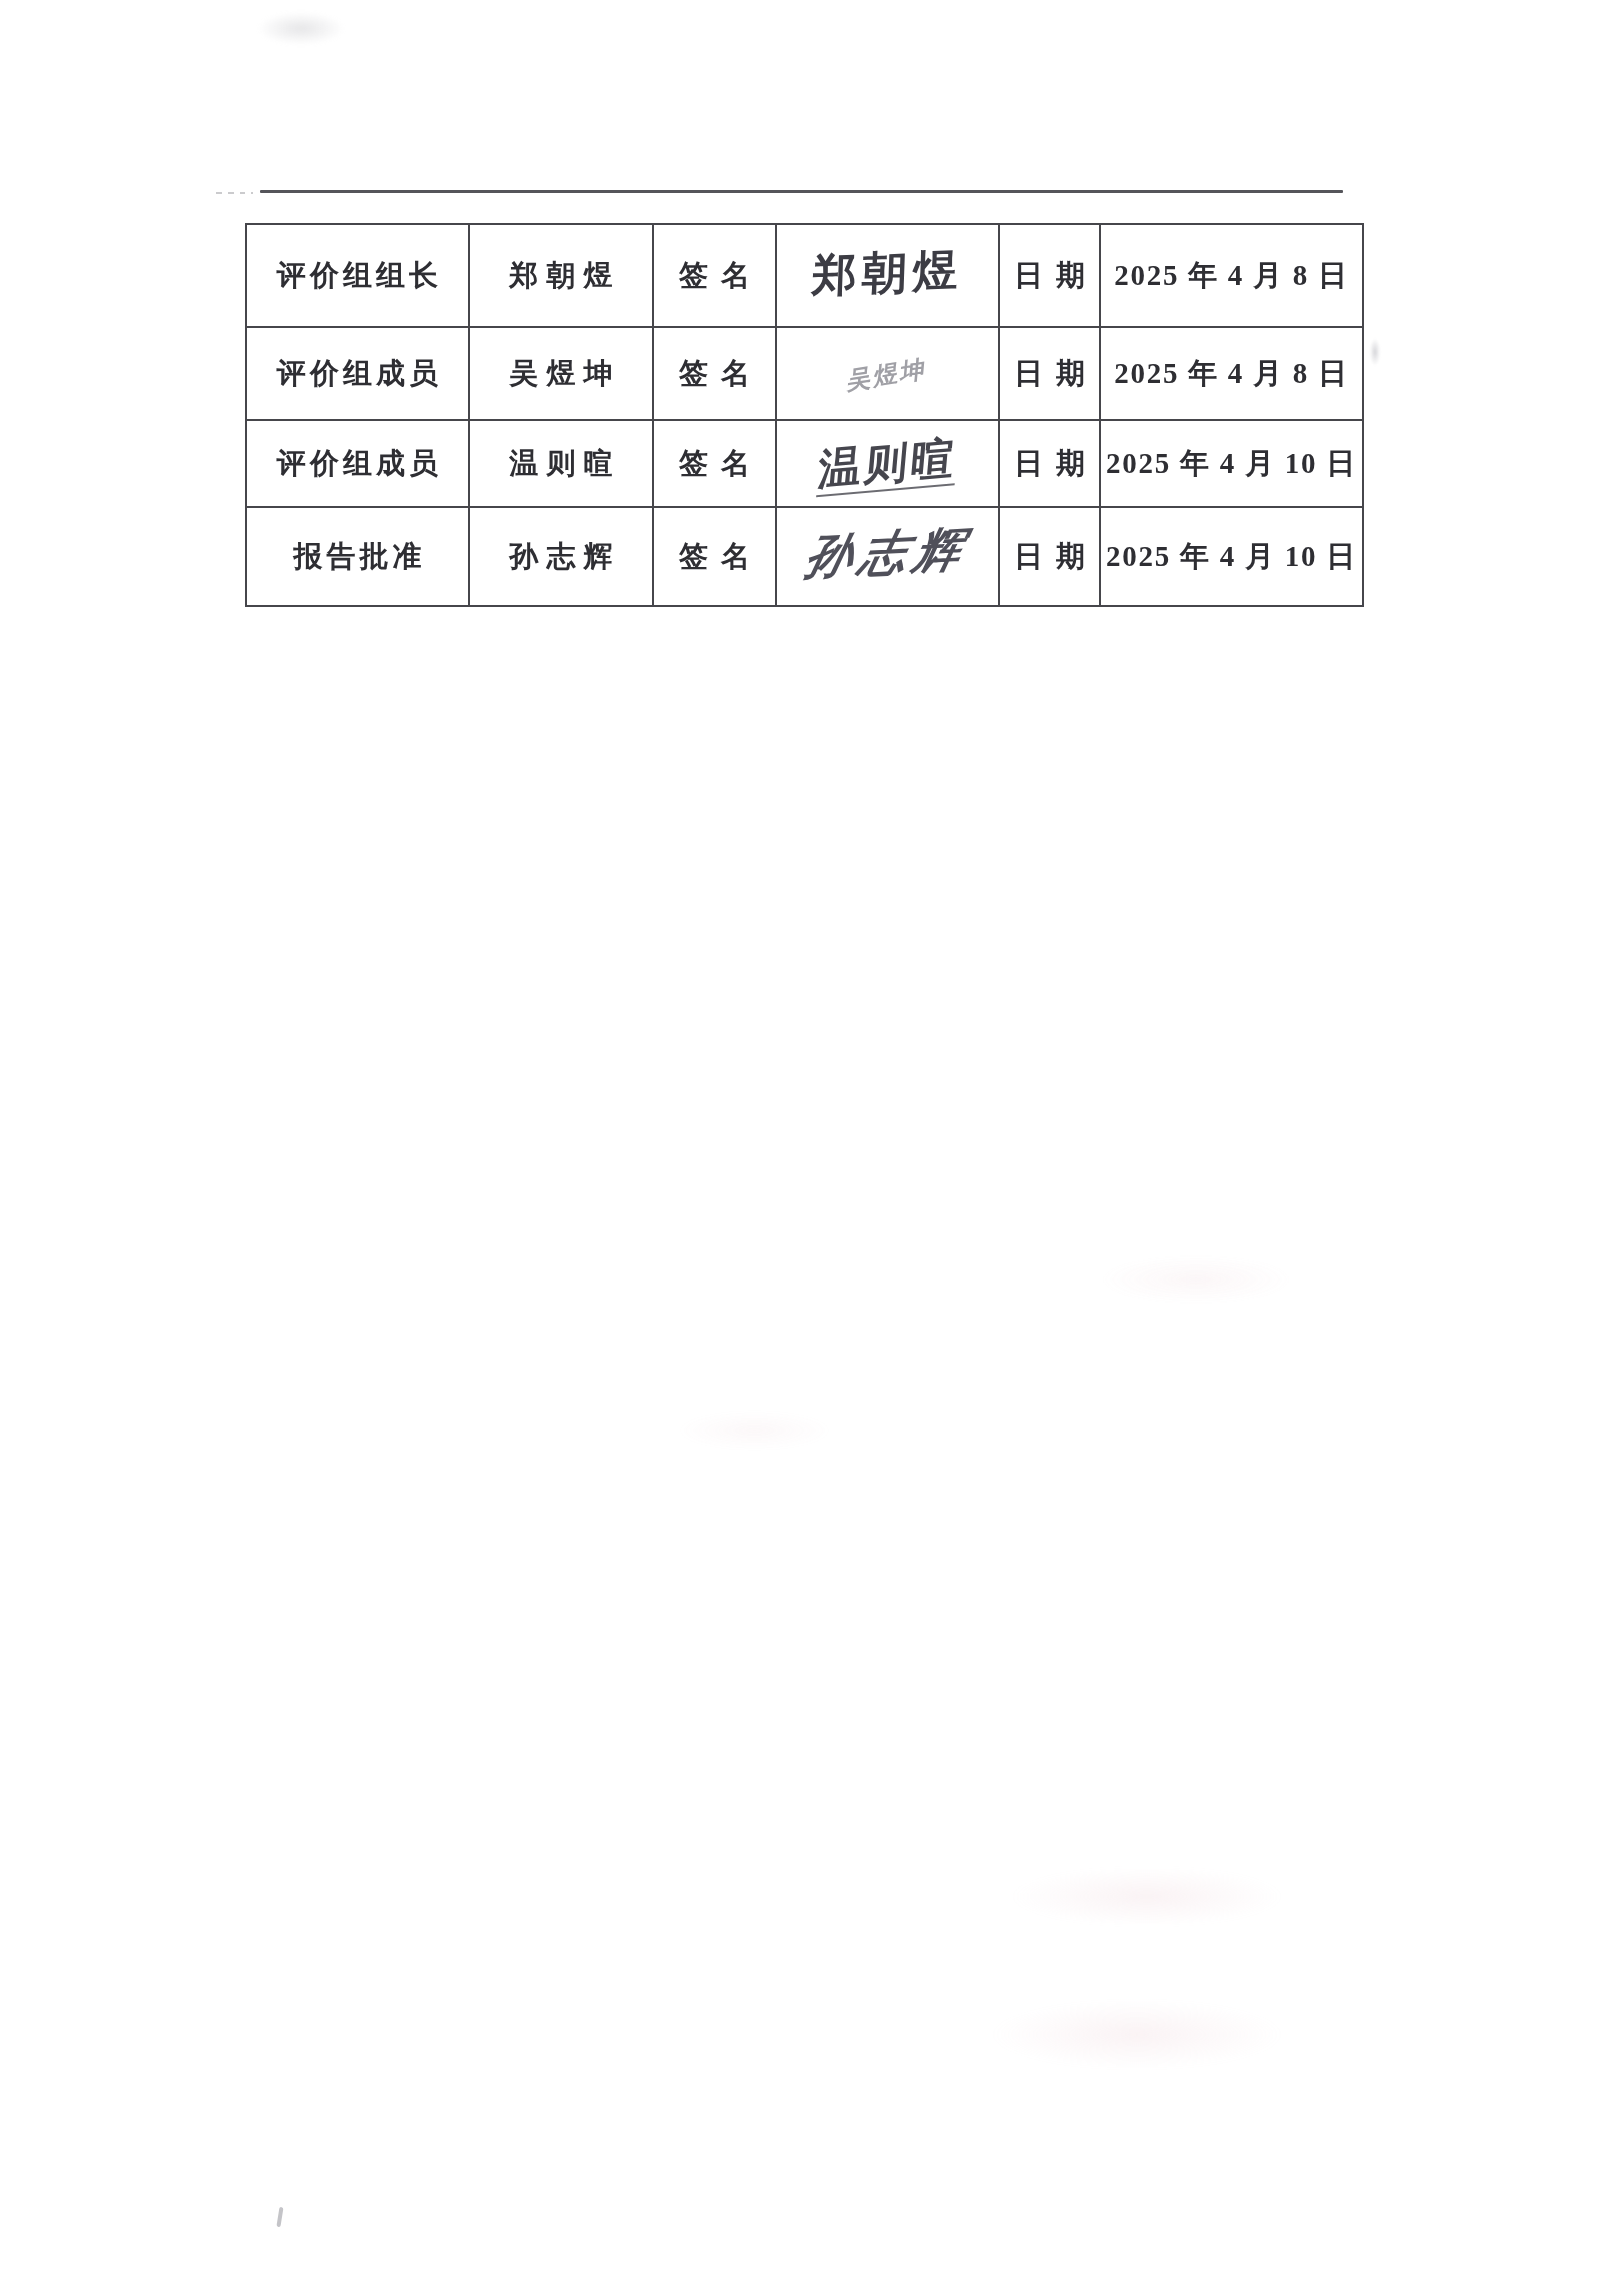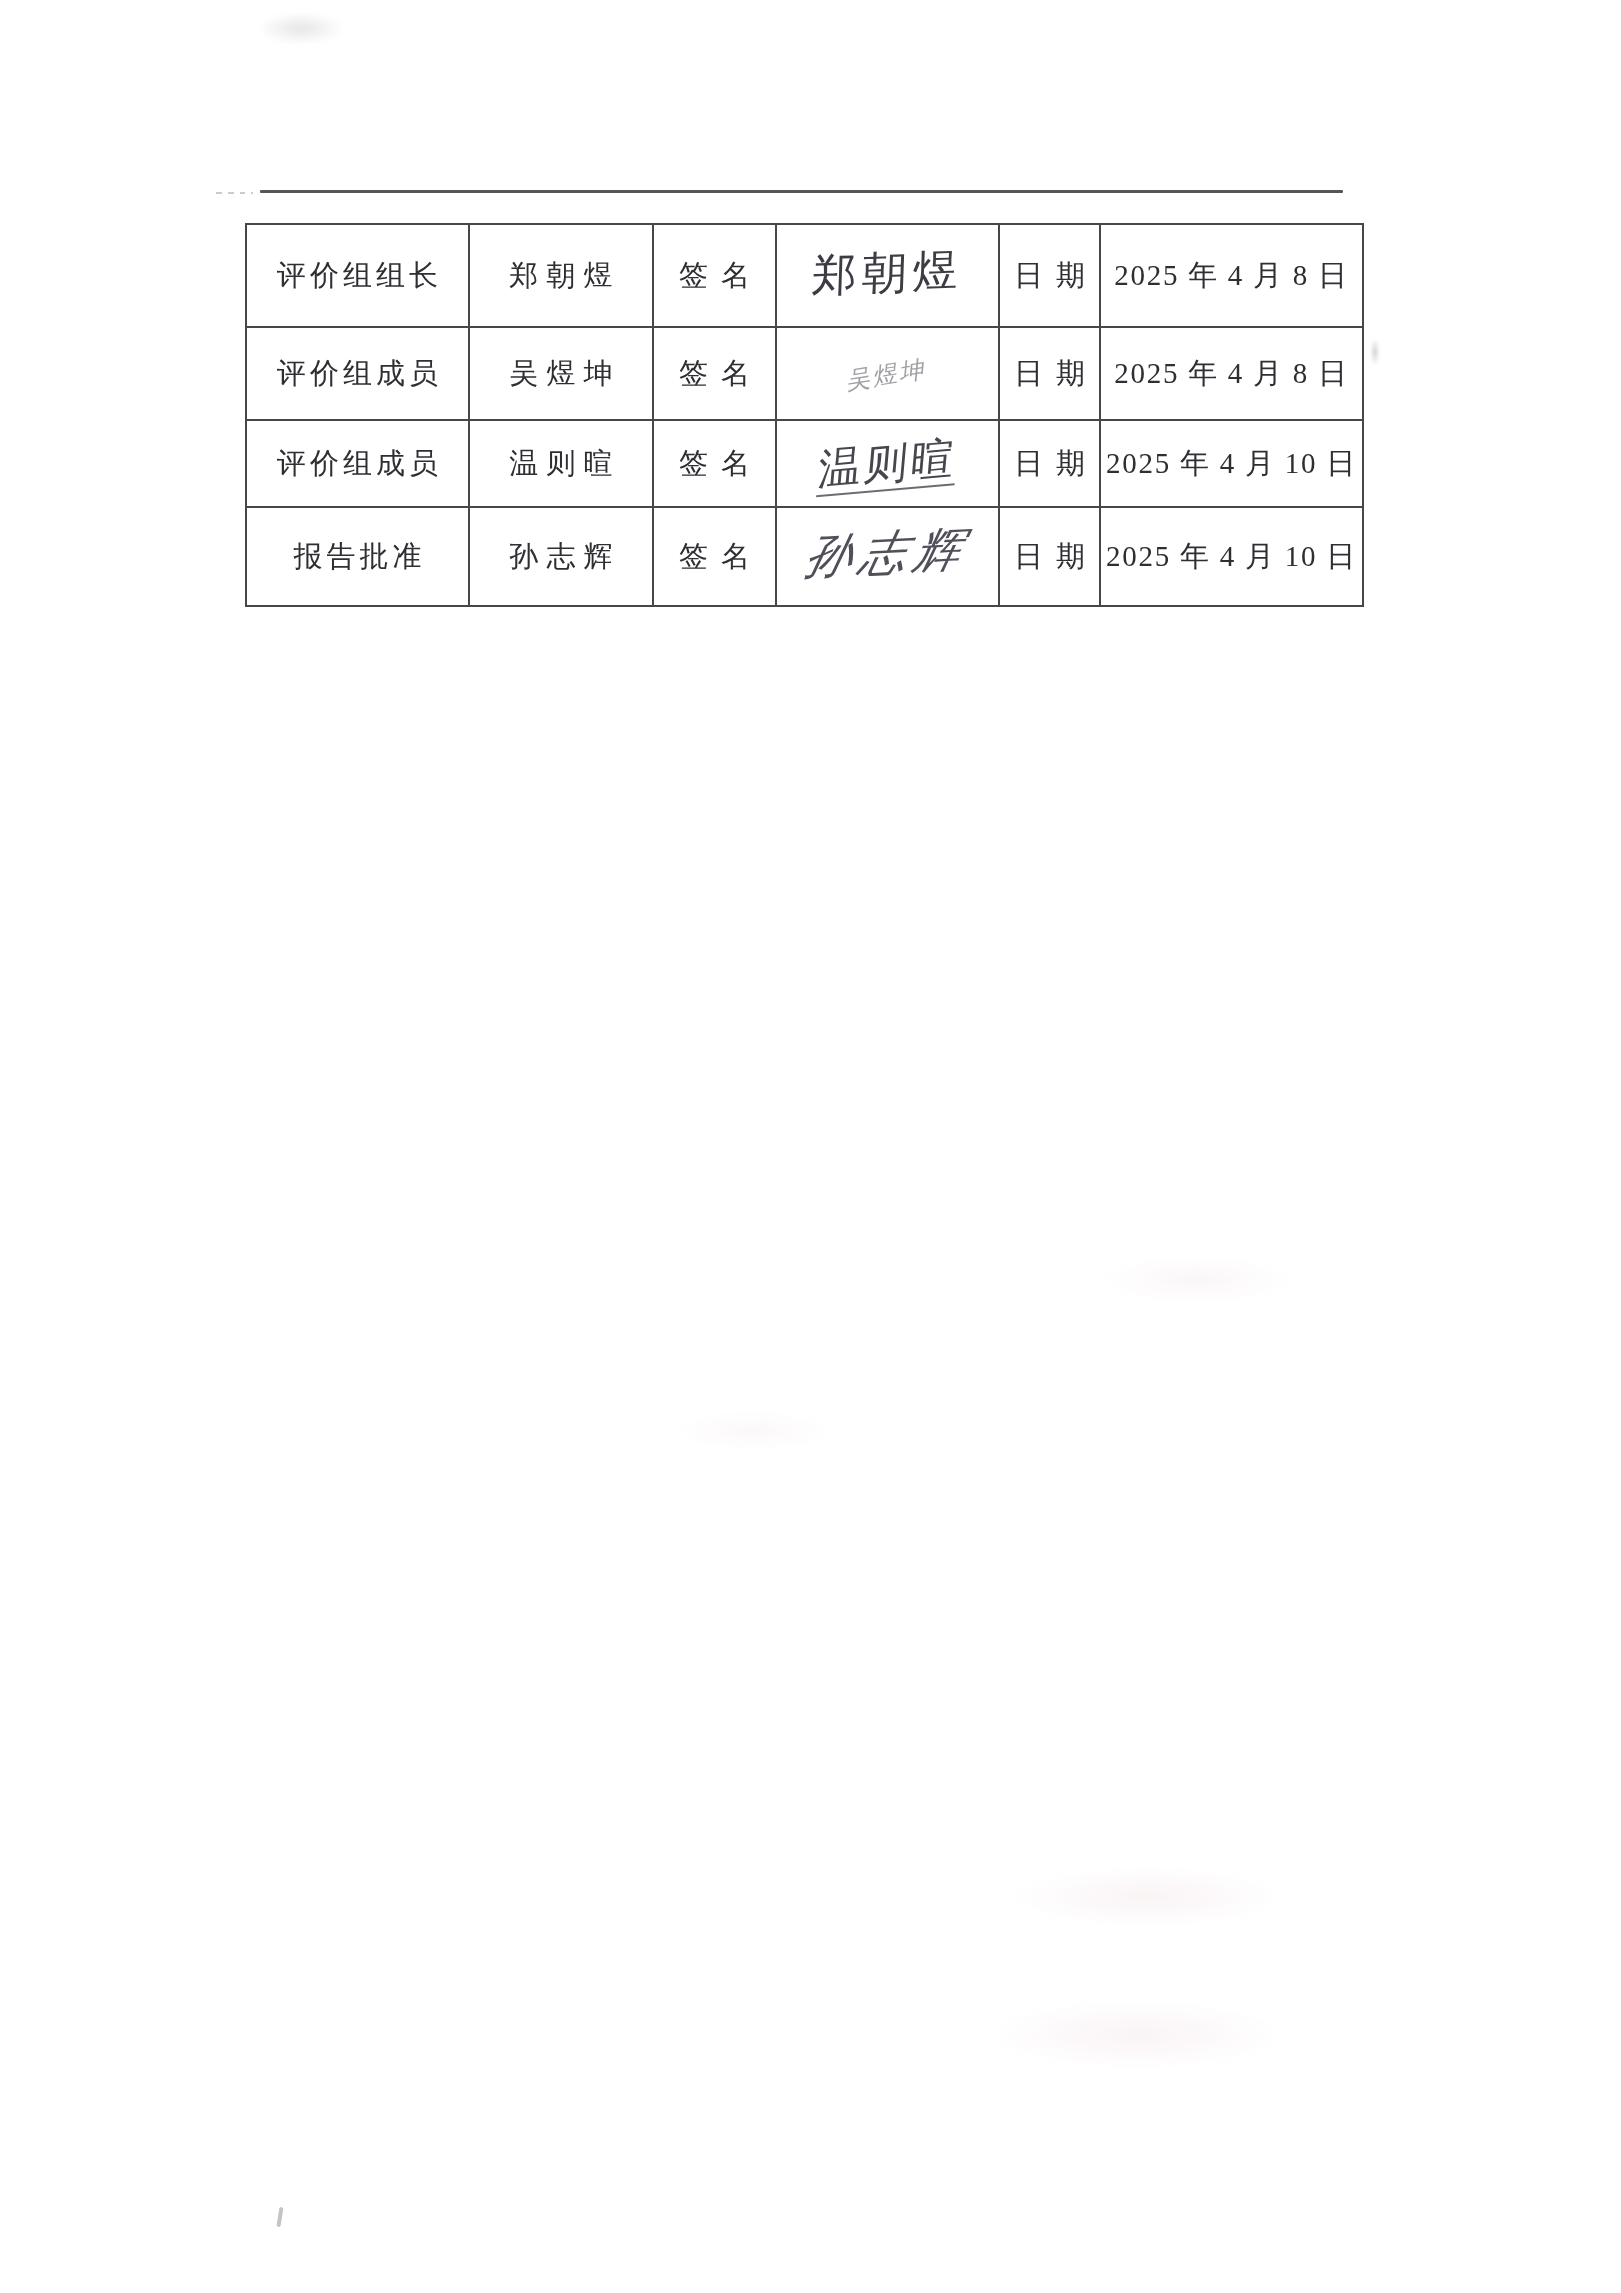--- a/index.html
+++ b/index.html
@@ -39,20 +39,21 @@
     table-layout: fixed;
   }
   table.sig-table td {
     border: 2px solid #46464b;
     text-align: center;
     vertical-align: middle;
     font-size: 29px;
     color: #2e2e33;
     overflow: hidden;
     padding: 0;
+    font-weight: bold;
   }
   tr.r1 td { height: 101px; }
   tr.r2 td { height: 91px; border-radius: 8px; }
   tr.r3 td { height: 85px; }
   tr.r4 td { height: 97px; }
 
   td.c-role { letter-spacing: 0.14em; text-indent: 0.14em; }
   td.c-name { letter-spacing: 0.28em; text-indent: 0.28em; }
   td.c-label { letter-spacing: 0.45em; text-indent: 0.45em; }
   td.c-date { font-size: 28px; letter-spacing: 0.06em; white-space: nowrap; }

